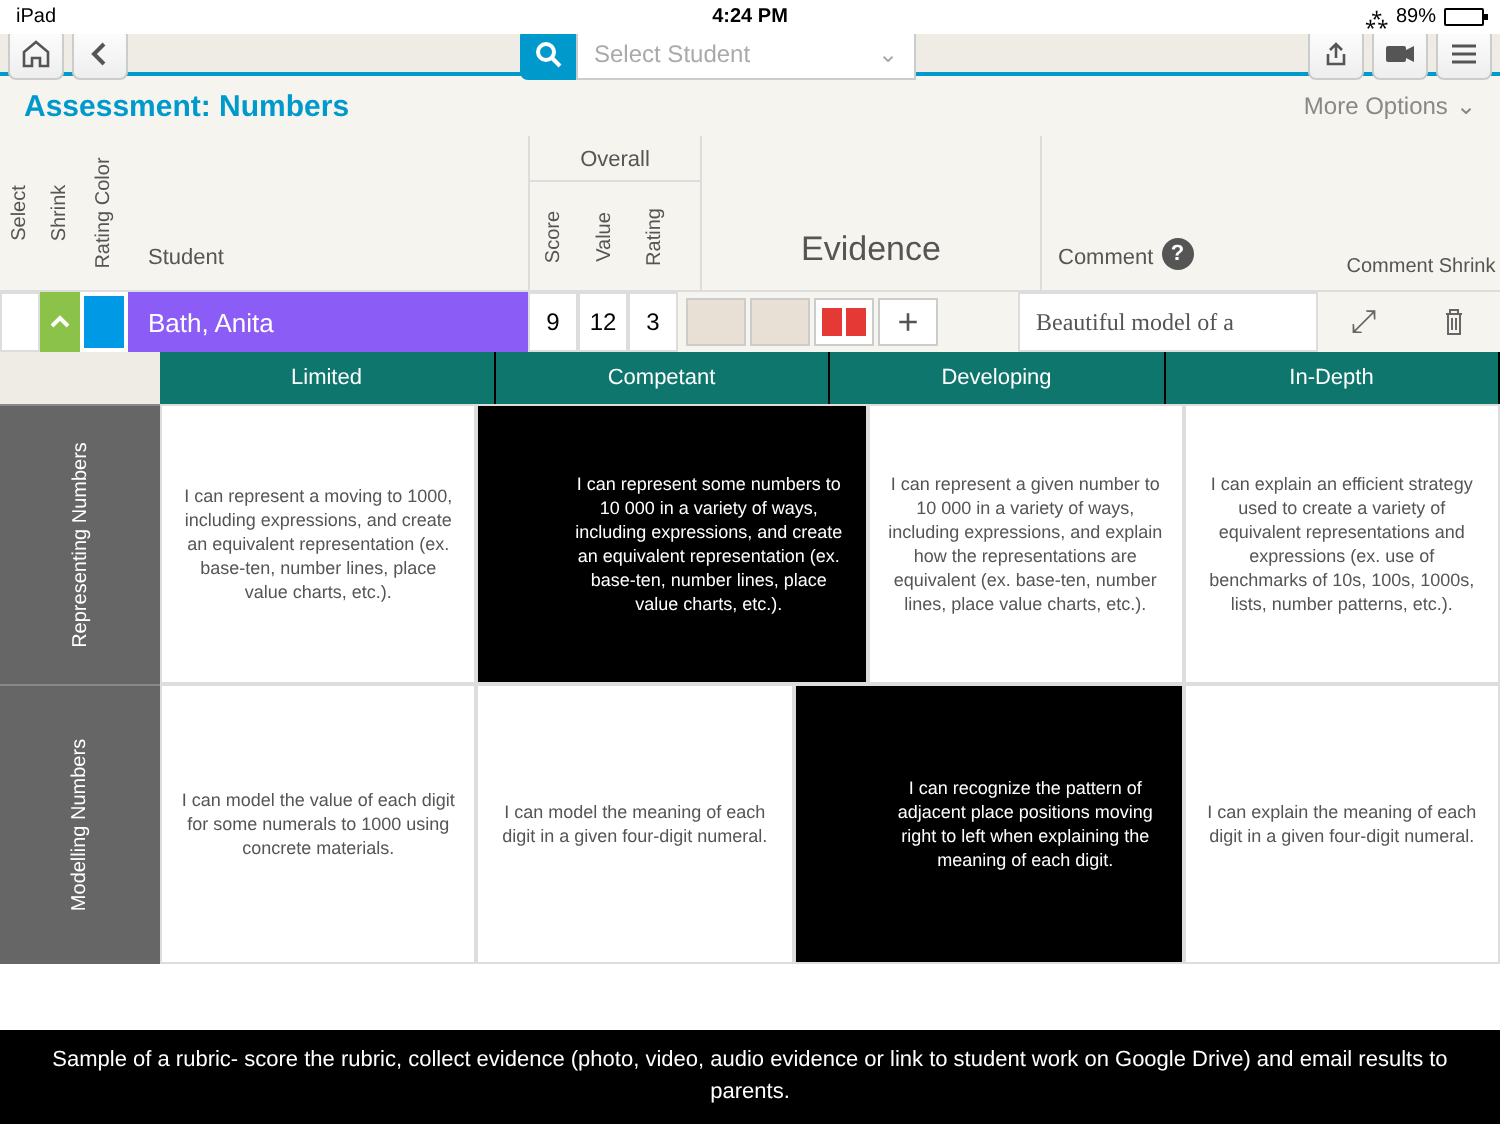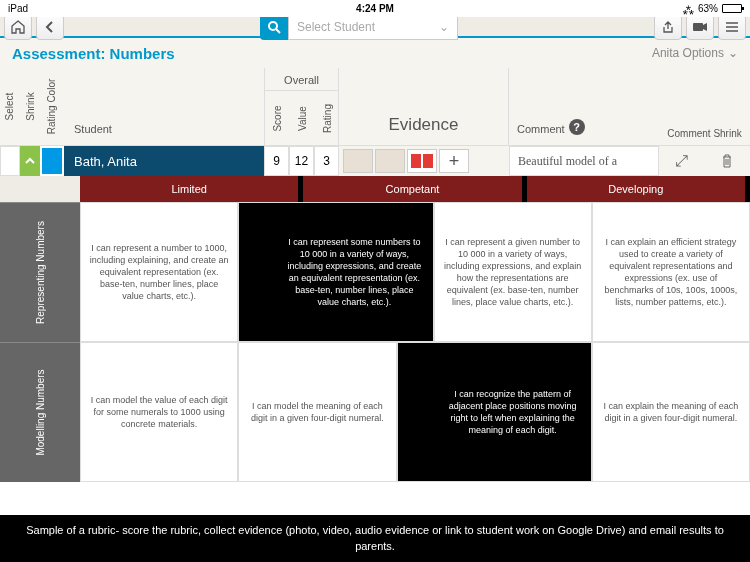--- a/index.html
+++ b/index.html
@@ -20,71 +20,71 @@
 .right-icons { display: flex; gap: 4px; }
 
 .subheader { height: 30px; background: #f5f4ef; display: flex; align-items: center; padding: 0 12px; justify-content: space-between; }
 .title { color: #0099cc; font-size: 15px; font-weight: 600; }
 .more-opts { color: #888; font-size: 12px; display: flex; align-items: center; gap: 4px; }
 
 .grid-header { height: 78px; background: #f5f4ef; display: flex; border-bottom: 1px solid #ddd; position: relative; }
 .rot-col { width: 20px; display: flex; align-items: center; justify-content: center; }
 .rot { transform: rotate(-90deg); white-space: nowrap; font-size: 10px; color: #555; }
 .student-col { flex: 0 0 200px; display: flex; align-items: flex-end; padding: 0 0 10px 10px; font-size: 11px; color: #555; }
-.overall-group { width: 75px; position: relative; border-left: 1px solid #ddd; border-right: 1px solid #ddd; }
+.overall-group { width: 87px; position: relative; border-left: 1px solid #ddd; border-right: 1px solid #ddd; }
 .overall-label { position: absolute; top: 6px; left: 0; right: 0; text-align: center; font-size: 11px; color: #555; border-bottom: 1px solid #ddd; padding-bottom: 4px; }
 .overall-sub { display: flex; height: 100%; padding-top: 24px; }
 .overall-sub > div { width: 25px; display: flex; align-items: center; justify-content: center; }
 .evidence-col { flex: 0 0 170px; display: flex; align-items: flex-end; justify-content: center; padding-bottom: 10px; font-size: 17px; color: #555; border-right: 1px solid #ddd; }
 .comment-col { flex: 0 0 150px; display: flex; align-items: flex-end; padding: 0 0 10px 8px; font-size: 11px; color: #555; gap: 4px; }
 .comment-opts-col { flex: 1; display: flex; align-items: flex-end; justify-content: center; padding-bottom: 6px; font-size: 10px; color: #555; text-align: center; }
 .help-icon { width: 16px; height: 16px; background: #555; color: #fff; border-radius: 50%; display: inline-flex; align-items: center; justify-content: center; font-size: 11px; font-weight: bold; }
 
 .student-row { height: 30px; display: flex; align-items: stretch; }
 .sel-cell { width: 20px; border: 1px solid #ddd; background: #fff; }
 .shrink-cell { width: 20px; background: #8bc34a; display: flex; align-items: center; justify-content: center; color: #fff; }
 .color-cell { width: 20px; background: #0099e5; border: 2px solid #fff; }
-.name-cell { flex: 0 0 200px; background: #0c4a6e; color: #fff; display: flex; align-items: center; padding-left: 10px; font-size: 13px; }
+.name-cell { flex: 0 0 200px; background: #8b5cf6; color: #fff; display: flex; align-items: center; padding-left: 10px; font-size: 13px; }
 .score-cell { width: 25px; background: #fff; border: 1px solid #ddd; display: flex; align-items: center; justify-content: center; font-size: 12px; }
 .evidence-cell { flex: 0 0 170px; display: flex; align-items: center; gap: 2px; padding: 0 4px; background: #f5f4ef; }
 .thumb { width: 30px; height: 24px; border: 1px solid #ccc; background: #e8e0d5; }
 .thumb.red { background: #fff; position: relative; }
 .thumb.red::before { content: ''; position: absolute; top: 4px; left: 3px; width: 10px; height: 14px; background: #e53935; }
 .thumb.red::after { content: ''; position: absolute; top: 4px; right: 3px; width: 10px; height: 14px; background: #e53935; }
 .add-thumb { width: 30px; height: 24px; border: 1px solid #ccc; display: flex; align-items: center; justify-content: center; font-size: 18px; color: #555; background: #fff; }
 .comment-cell { flex: 0 0 150px; display: flex; align-items: center; padding-left: 8px; font-size: 12px; color: #555; background: #fff; border: 1px solid #ddd; font-family: Liberation Serif, serif; }
 .copts-cell { flex: 1; display: flex; align-items: center; justify-content: space-around; background: #f5f4ef; }
 .mini-icon { width: 18px; height: 18px; display: flex; align-items: center; justify-content: center; color: #666; }
 
 .rubric { display: flex; }
 .rubric-side { width: 80px; display: flex; flex-direction: column; }
 .side-spacer { height: 26px; background: #eeece5; }
 .side-label { flex: 1; background: #666; color: #fff; display: flex; align-items: center; justify-content: center; border-top: 1px solid #888; }
 .side-label .rot2 { transform: rotate(-90deg); white-space: nowrap; font-size: 10px; }
 .rubric-grid { flex: 1; display: flex; flex-direction: column; }
 .level-row { height: 26px; display: flex; }
-.level-cell { flex: 1; background: #7f1d1d; color: #fff; display: flex; align-items: center; justify-content: center; font-size: 11px; border-right: 5px solid #000000; }
+.level-cell { flex: 1; background: #0f766e; color: #fff; display: flex; align-items: center; justify-content: center; font-size: 11px; border-right: 1px solid #000000; }
 .desc-row { display: flex; flex: 1; }
 .desc-cell { flex: 1; padding: 14px 8px; font-size: 9px; line-height: 1.35; text-align: center; color: #555; border: 1px solid #ddd; display: flex; align-items: center; justify-content: center; background: #fff; }
 .desc-cell.sel { background: #000000; color: #fff; padding-left: 45px; }
 .rubric-body { display: flex; flex-direction: column; height: 280px; }
 
 .caption { position: absolute; bottom: 0; left: 0; right: 0; background: #000; color: #fff; font-size: 11px; padding: 8px 16px; text-align: center; line-height: 1.4; }
 
 svg { display: block; }
 </style>
 </head>
 <body>
 
 <div class="status-bar">
   <span class="status-left">iPad</span>
   <span class="status-center">4:24 PM</span>
   <span class="status-right">
     <span>⁂</span>
-    <span>63%</span>
+    <span>89%</span>
     <span class="battery-icon"><span class="battery-fill"></span></span>
   </span>
 </div>
 
 <div class="topbar">
   <div class="icon-btn">
     <svg width="16" height="16" viewBox="0 0 16 16">
         <path d="M8 2 L14 7 L14 14 L10 14 L10 10 L6 10 L6 14 L2 14 L2 7 Z" fill="none" stroke="#555" stroke-width="1.3"></path>
       </svg>
   </div>
@@ -123,21 +123,21 @@
           <line x1="1" y1="6" x2="13" y2="6" stroke="#555" stroke-width="1.5"></line>
           <line x1="1" y1="10" x2="13" y2="10" stroke="#555" stroke-width="1.5"></line>
         </svg>
     </div>
   </div>
 </div>
 
 <div class="subheader">
   <span class="title">Assessment: Numbers</span>
   <span class="more-opts">
-    <span>Anita Options</span>
+    <span>More Options</span>
     <span>⌄</span>
   </span>
 </div>
 
 <div class="grid-header">
   <div class="rot-col">
       <span class="rot">Select</span>
     </div>
   <div class="rot-col">
       <span class="rot">Shrink</span>
@@ -207,24 +207,25 @@
       </div>
     <div class="side-label">
         <span class="rot2">Modelling Numbers</span>
       </div>
   </div>
   <div class="rubric-grid">
     <div class="level-row">
       <div class="level-cell">Limited</div>
       <div class="level-cell">Competant</div>
       <div class="level-cell">Developing</div>
+      <div class="level-cell">In-Depth</div>
     </div>
     <div class="rubric-body">
       <div class="desc-row">
-        <div class="desc-cell">I can represent a number to 1000, including explaining, and create an equivalent representation (ex. base-ten, number lines, place value charts, etc.).</div>
+        <div class="desc-cell">I can represent a moving to 1000, including expressions, and create an equivalent representation (ex. base-ten, number lines, place value charts, etc.).</div>
         <div class="desc-cell sel">I can represent some numbers to 10 000 in a variety of ways, including expressions, and create an equivalent representation (ex. base-ten, number lines, place value charts, etc.).</div>
         <div class="desc-cell">I can represent a given number to 10 000 in a variety of ways, including expressions, and explain how the representations are equivalent (ex. base-ten, number lines, place value charts, etc.).</div>
         <div class="desc-cell">I can explain an efficient strategy used to create a variety of equivalent representations and expressions (ex. use of benchmarks of 10s, 100s, 1000s, lists, number patterns, etc.).</div>
       </div>
       <div class="desc-row">
         <div class="desc-cell">I can model the value of each digit for some numerals to 1000 using concrete materials.</div>
         <div class="desc-cell">I can model the meaning of each digit in a given four-digit numeral.</div>
         <div class="desc-cell sel">I can recognize the pattern of adjacent place positions moving right to left when explaining the meaning of each digit.</div>
         <div class="desc-cell">I can explain the meaning of each digit in a given four-digit numeral.</div>
       </div>

